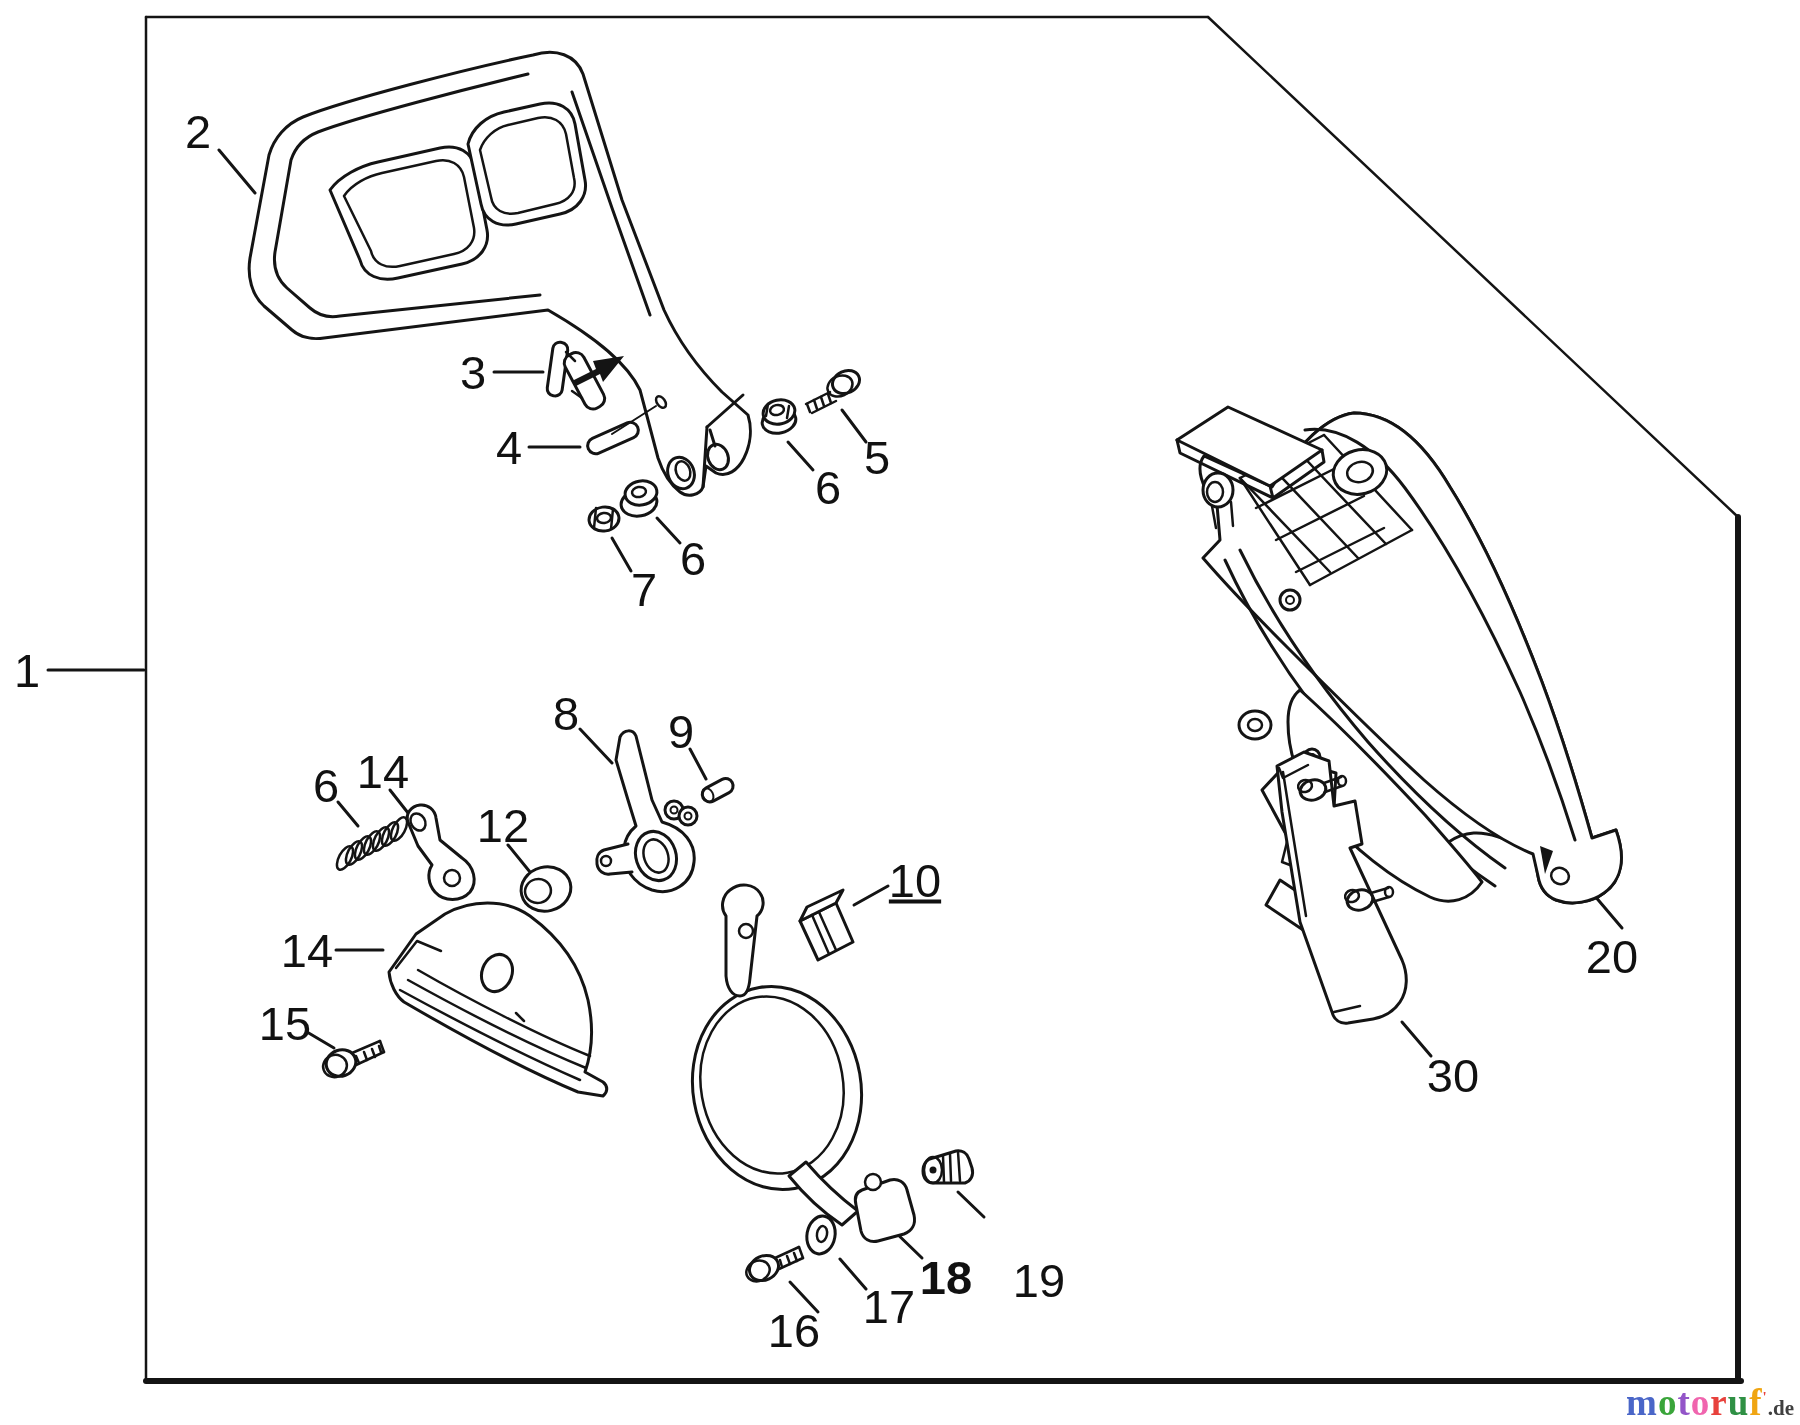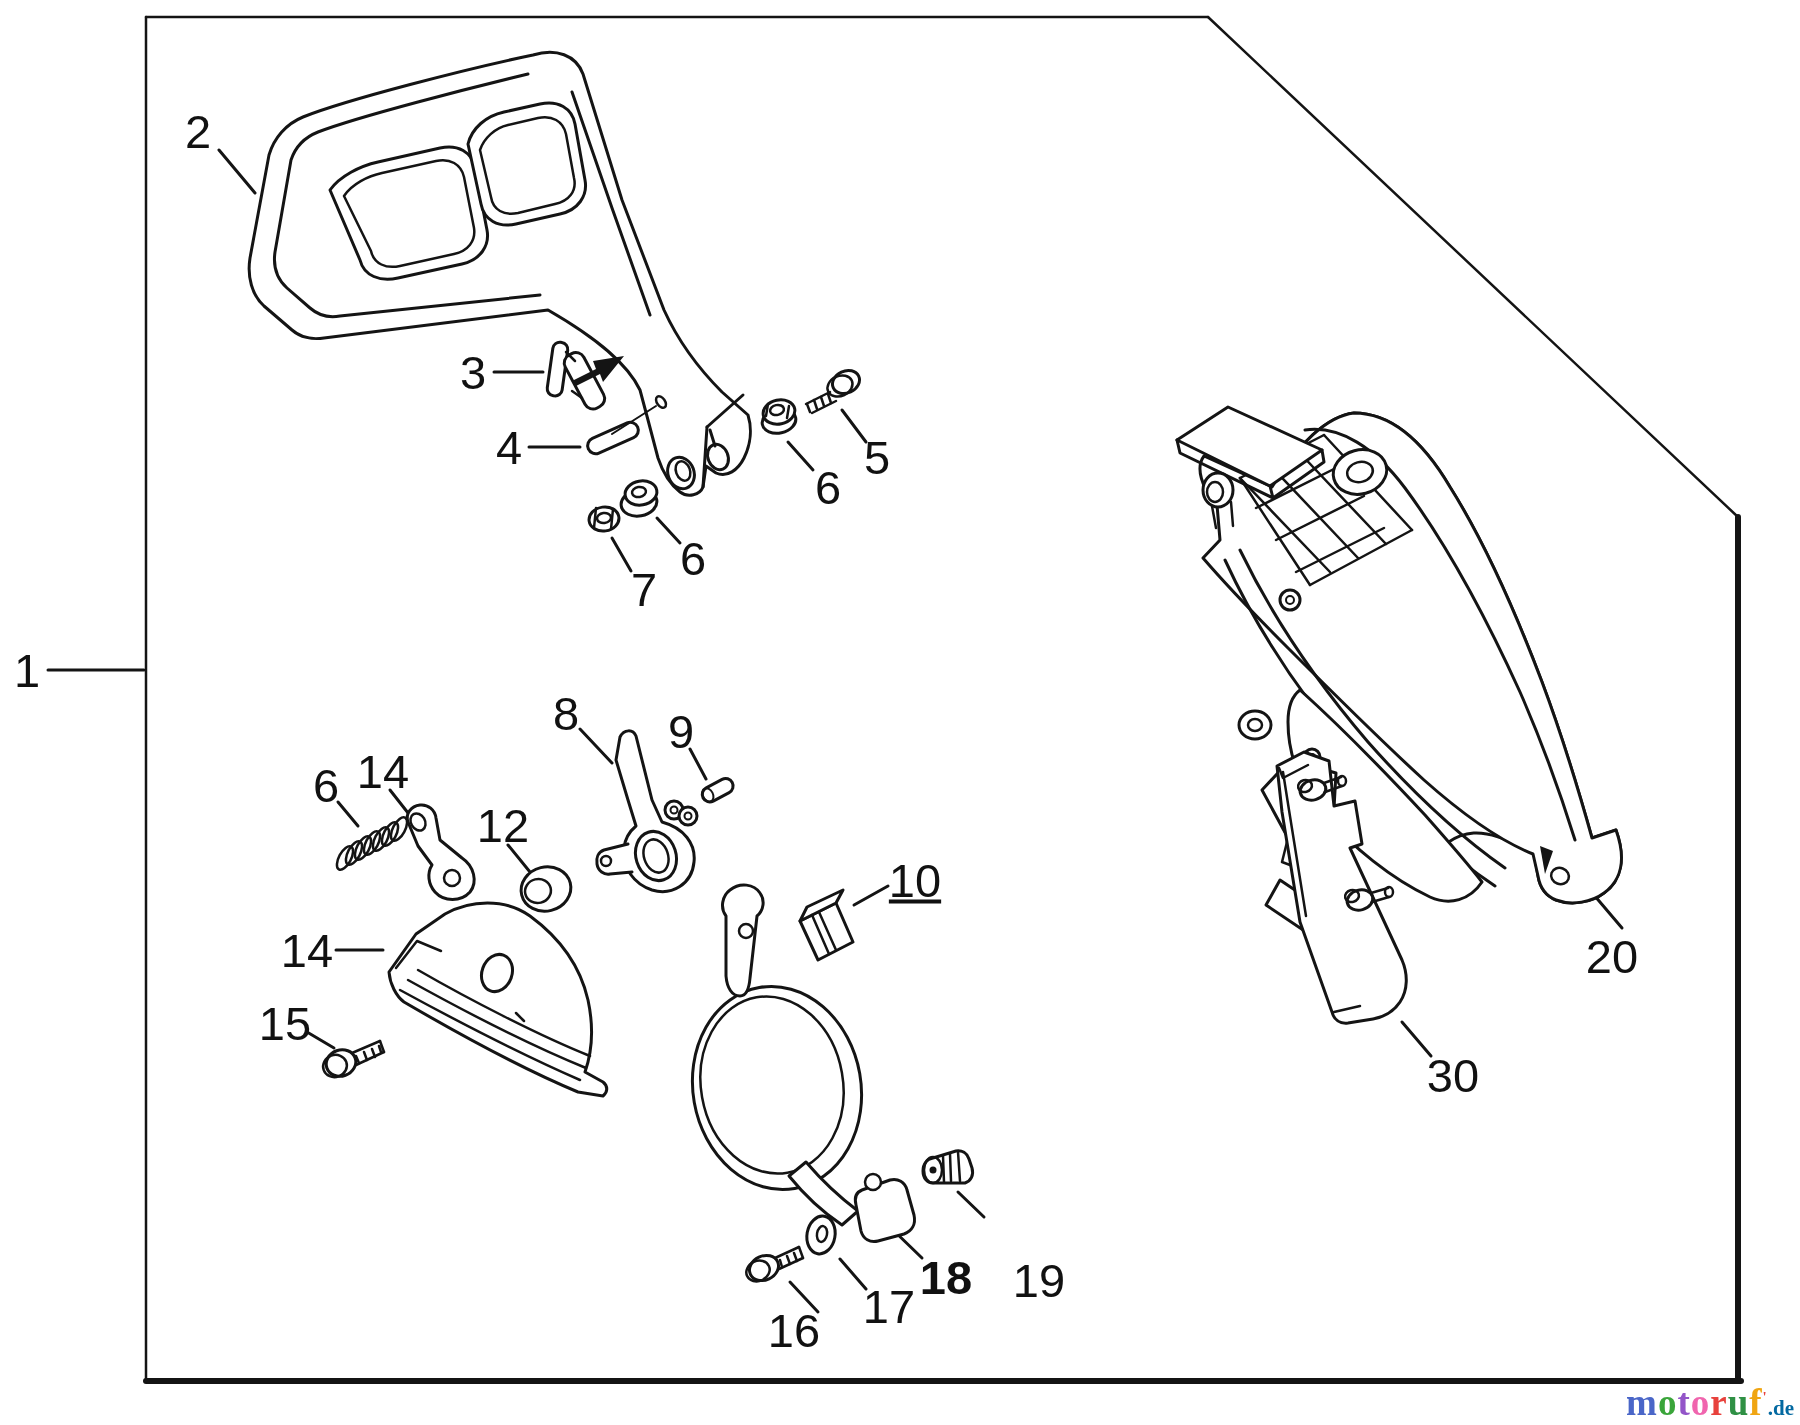--- a/index.html
+++ b/index.html
@@ -401,16 +401,16 @@
   <div class="part-label" style="left:307px; top:950px;">14</div>
   <div class="part-label" style="left:285px; top:1023px;">15</div>
   <div class="part-label" style="left:794px; top:1330px;">16</div>
   <div class="part-label" style="left:889px; top:1306px;">17</div>
   <div class="part-label" style="left:946px; top:1277px;font-weight:bold;">18</div>
   <div class="part-label" style="left:1039px;top:1240px;margin-top:40px;">19</div>
   <div class="part-label" style="left:1612px;top:956px;">20</div>
   <div class="part-label" style="left:1453px;top:1075px;">30</div>
 
   <div class="watermark">
-    <span style=";color:#4a66c8">m</span><span style=";color:#3aa53a">o</span><span style=";color:#9355c8">t</span><span style=";color:#f065ae">o</span><span style=";color:#e8413c">r</span><span style=";color:#2f9044">u</span><span style=";color:#f0a512">f</span><span class="tick" style=";color:#e8413c">'</span><span class="suffix" style=";color:#0369a1">.de</span>
+    <span style=";color:#4a66c8">m</span><span style=";color:#3aa53a">o</span><span style=";color:#9355c8">t</span><span style=";color:#f065ae">o</span><span style=";color:#e8413c">r</span><span style=";color:#2f9044">u</span><span style=";color:#f0a512">f</span><span class="tick" style=";color:#e8413c">'</span><span class="suffix" style=";color:#404040">.de</span>
   </div>
 
 </div>
 
 </body></html>

